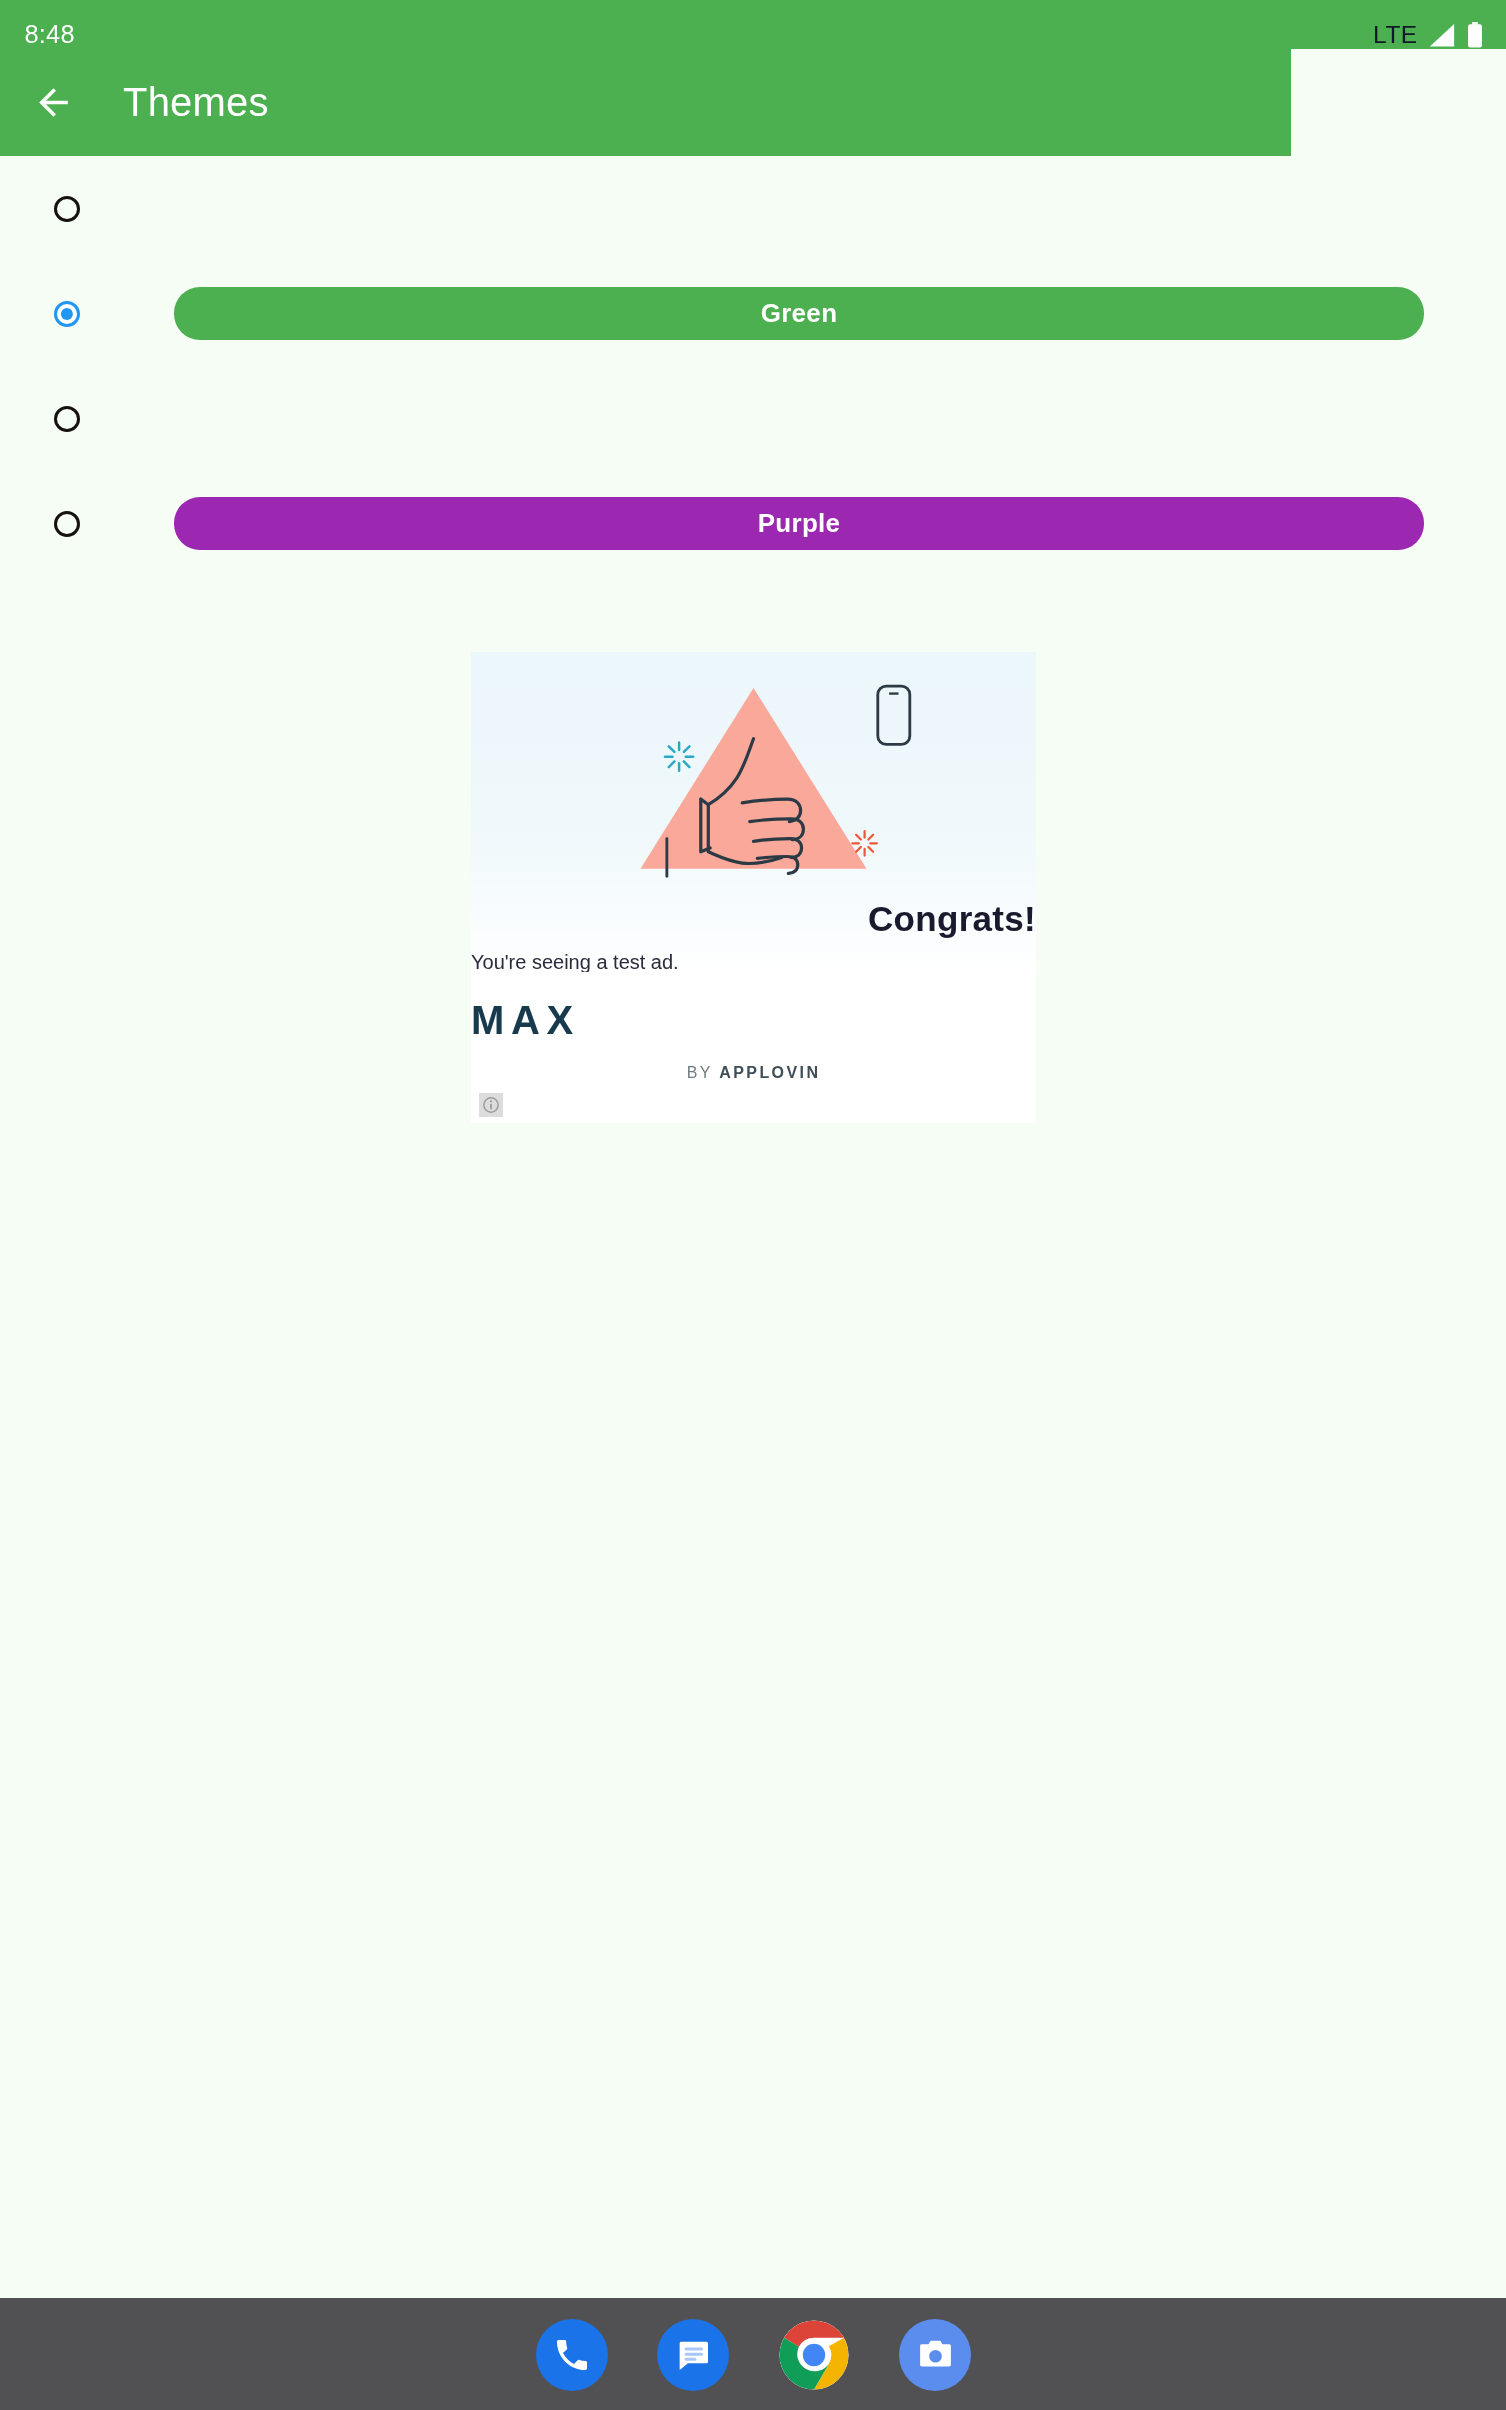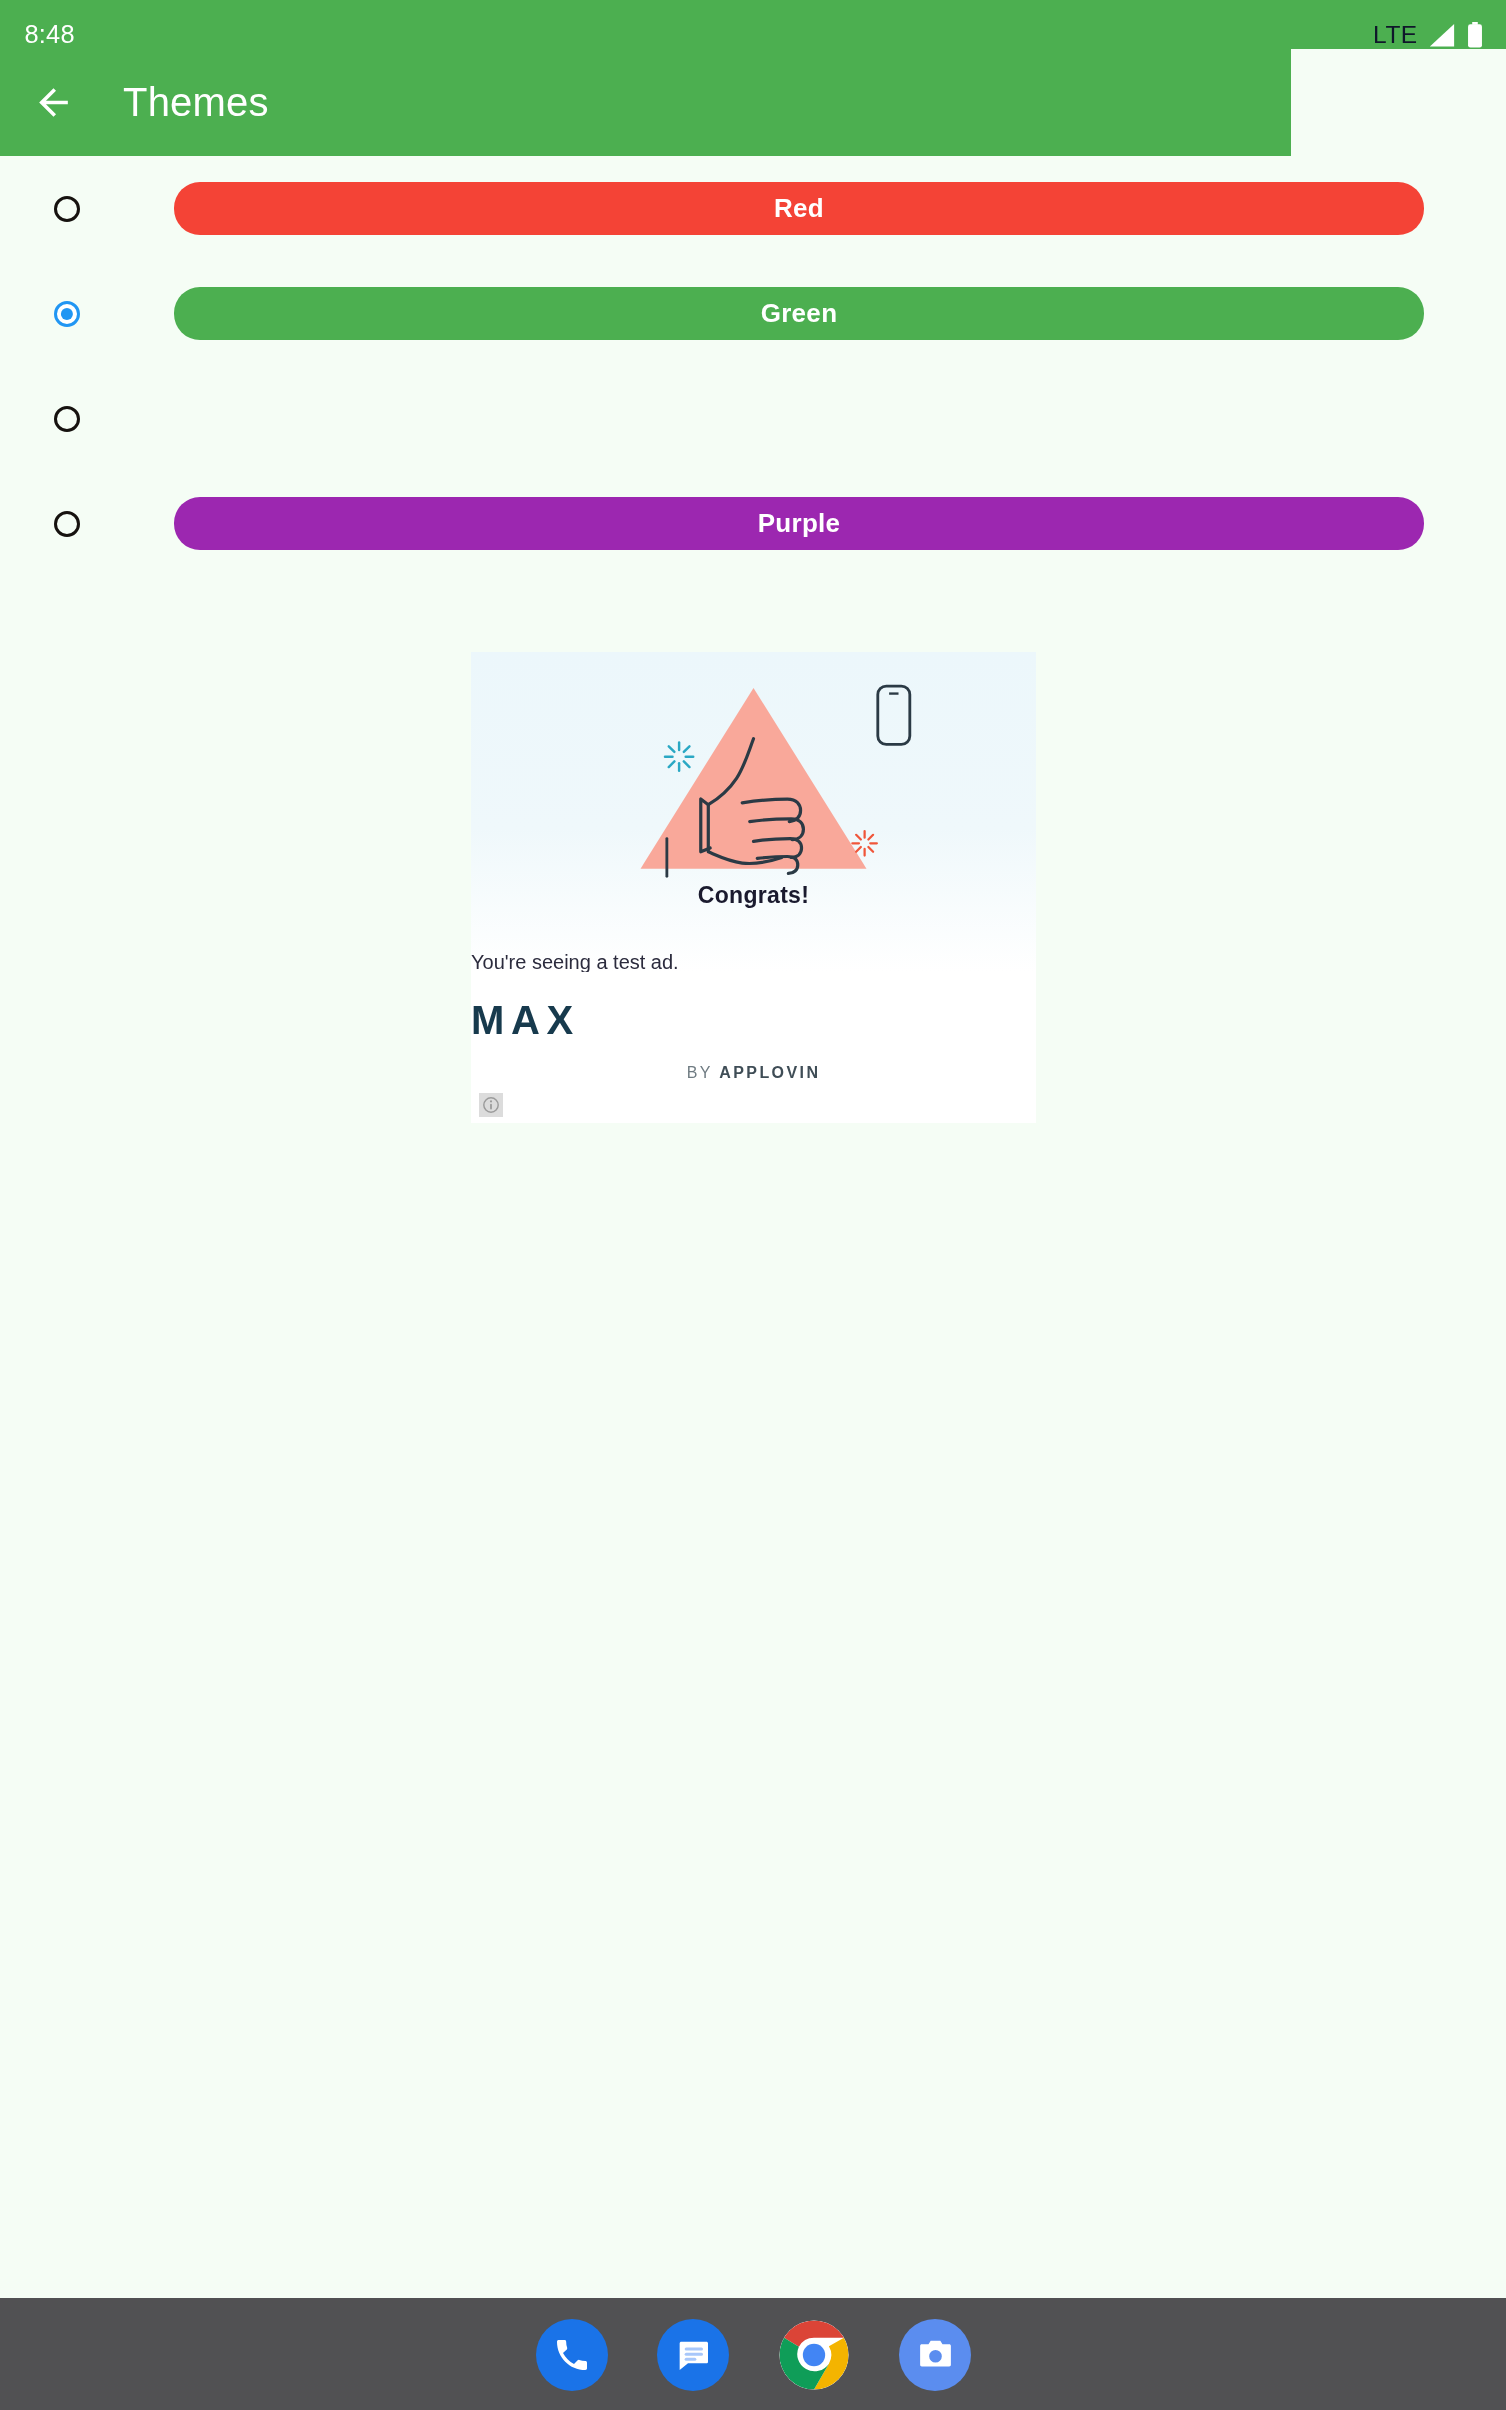--- a/index.html
+++ b/index.html
@@ -152,25 +152,25 @@
     overflow: hidden;
   }
   .ad-art {
     position: absolute;
     top: 0; left: 0;
     width: 565px;
     height: 247px;
   }
   .ad-congrats {
     position: absolute;
-    top: 230px;
-    width: 565px;
-    text-align: center;
+    top: 247px;
+    width: 565px;
+    text-align: right;
     color: #1a1a2e;
-    font-size: 23px;
+    font-size: 35px;
     font-weight: bold;
     letter-spacing: 0.3px;
   }
   .ad-sub {
     position: absolute;
     top: 299px;
     width: 565px;
     text-align: left;
     color: #2b2b3d;
     font-size: 20px;
@@ -275,23 +275,20 @@
       <path d="M20 11H7.8l5.6-5.6L12 4l-8 8 8 8 1.4-1.4L7.8 13H20z" fill="#ffffff"></path>
     </svg>
   </span>
   <span class="appbar-title">Themes</span>
 </div>
 
 <div class="theme-list">
 
   <div class="theme-row">
     <span class="radio"></span>
-    <span class="pill" style="background:#f44336">
-      <span class="pill-label">Red</span>
-    </span>
   </div>
 
   <div class="theme-row">
     <span class="radio checked"></span>
     <span class="pill" style="background:#4caf50">
       <span class="pill-label">Green</span>
     </span>
   </div>
 
   <div class="theme-row">

